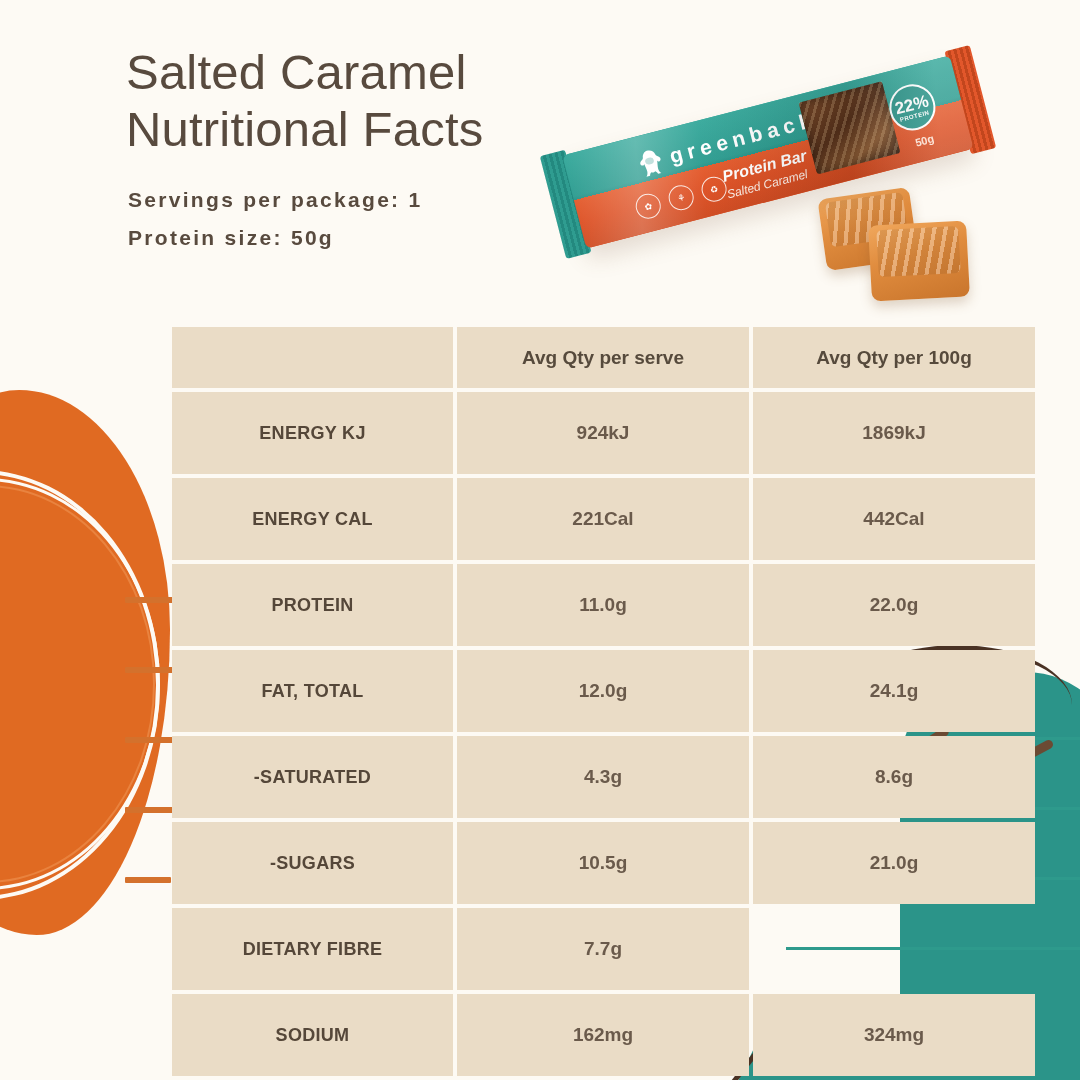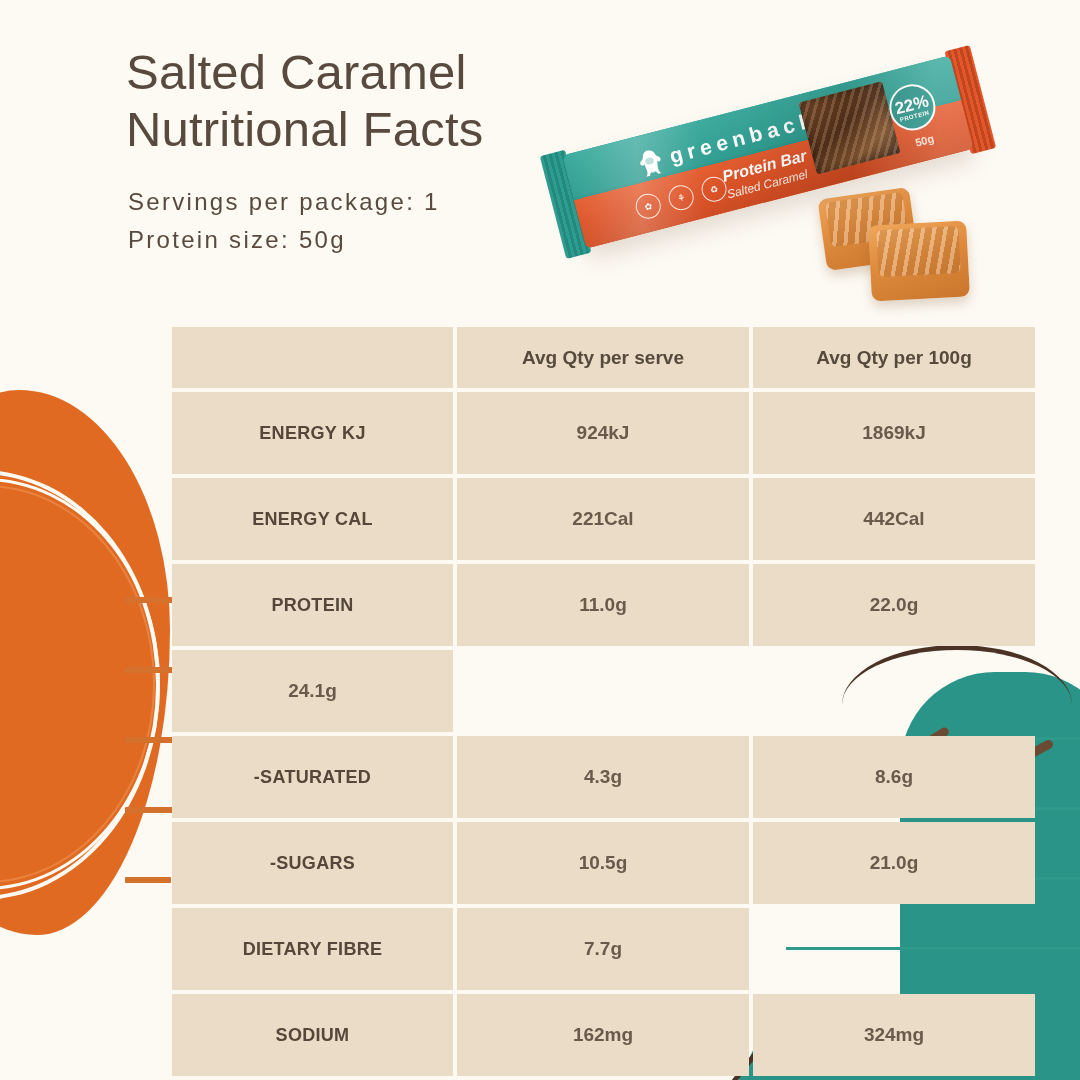--- a/index.html
+++ b/index.html
@@ -64,21 +64,21 @@
   .tline { background:#2e9a8c; height: 3px; }
 
   
   .title {
     position: absolute; left: 126px; top: 44px;
     font-size: 49px; line-height: 1.16; font-weight: 400;
     color: #584a3e; letter-spacing: .2px; white-space: pre-line;
   }
   .subline {
     position: absolute; left: 128px;
-    font-size: 24px; font-weight: 400; color:#584a3e; letter-spacing: 2.3px;
+    font-size: 21px; font-weight: 700; color:#584a3e; letter-spacing: 2.3px;
   }
   .sub1 { top: 188px; }
   .sub2 { top: 226px; }
 
   
   .product { left: 540px; top: 8px; width: 452px; height: 300px; }
   .bar {
     position:absolute; left: 28px; top: 96px; width: 400px; height: 96px;
     transform: rotate(-14.5deg);
     border-radius: 6px;
@@ -272,20 +272,22 @@
       <div class="cell nutrient">ENERGY CAL</div>
       <div class="cell val">221Cal</div>
       <div class="cell val">442Cal</div>
     </div>
     <div class="row body">
       <div class="cell nutrient">PROTEIN</div>
       <div class="cell val">11.0g</div>
       <div class="cell val">22.0g</div>
     </div>
     <div class="row body">
+      <div class="cell nutrient">FAT, TOTAL</div>
+      <div class="cell val">12.0g</div>
       <div class="cell val">24.1g</div>
     </div>
     <div class="row body">
       <div class="cell nutrient">-SATURATED</div>
       <div class="cell val">4.3g</div>
       <div class="cell val">8.6g</div>
     </div>
     <div class="row body">
       <div class="cell nutrient">-SUGARS</div>
       <div class="cell val">10.5g</div>

